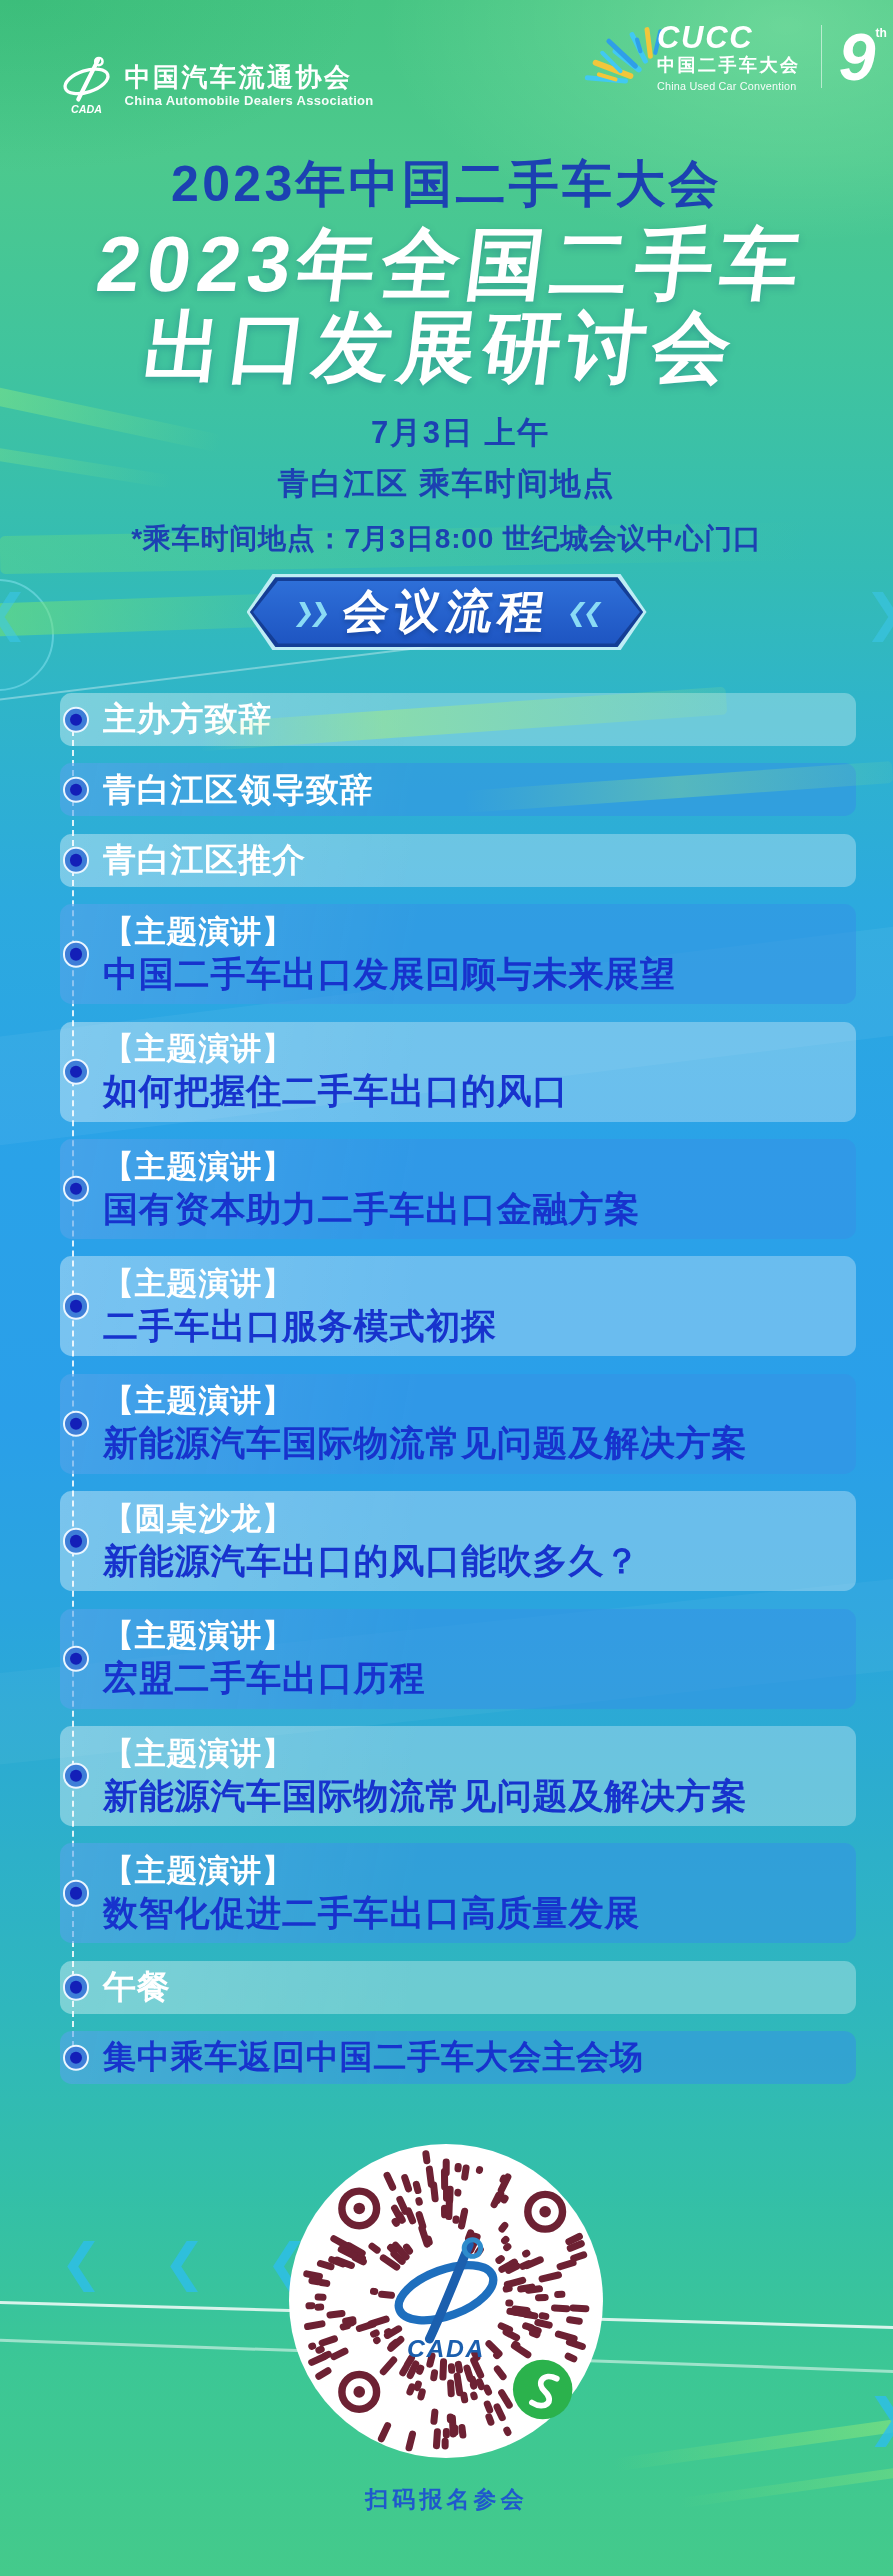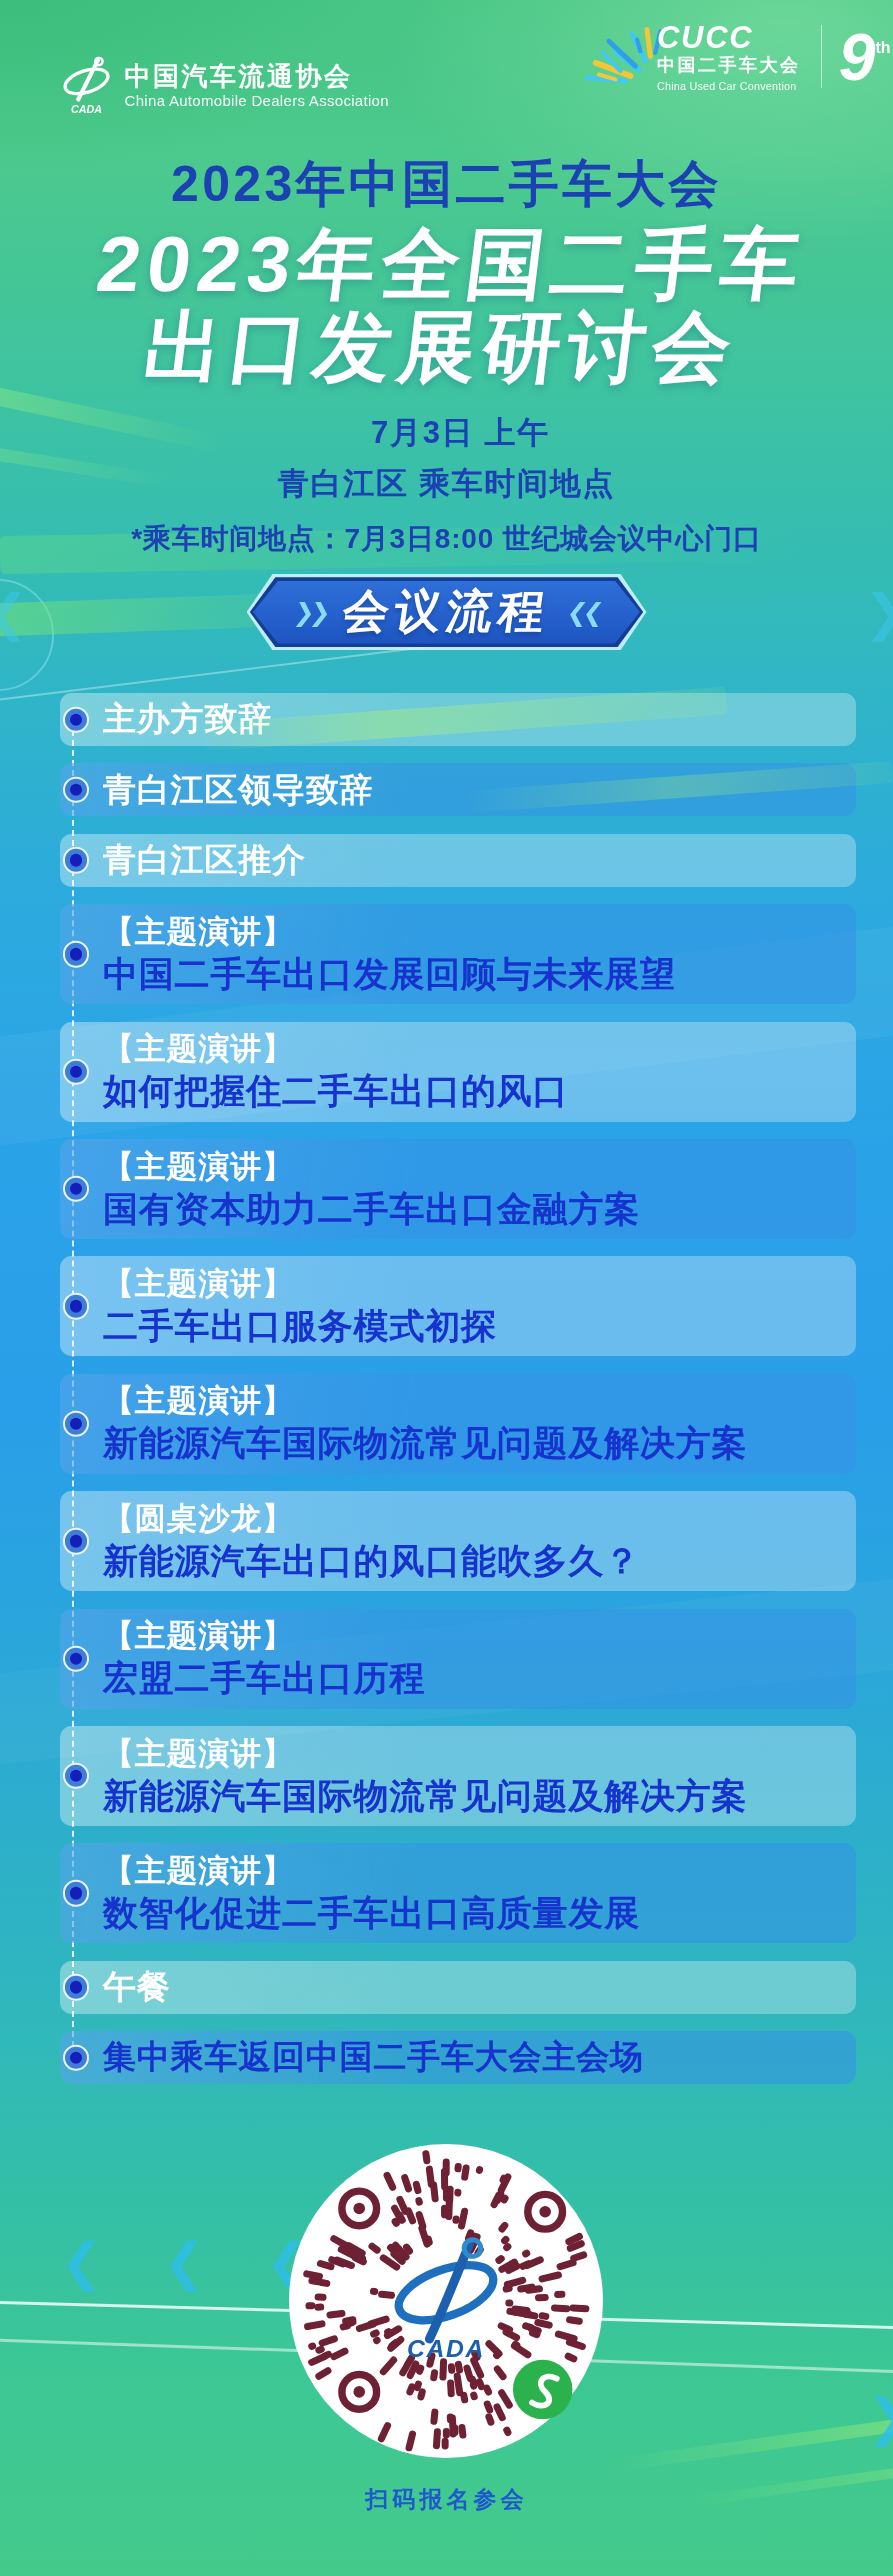--- a/index.html
+++ b/index.html
@@ -12,31 +12,31 @@
         #46c583 0%, #4cc98d 6%, #40c49e 14%, #34bcb4 22%, #2fb5c8 27%,
         #2caade 35%, #2aa2e8 45%, #2a9fe9 55%, #2aa5dd 63%, #2db0c9 72%,
         #2fb7bd 78%, #33bfa8 85%, #3cc795 92%, #44ca8b 100%);}
   .dec{position:absolute;pointer-events:none;}
   
   .st{border-radius:5px;}
   
   .logos-left{position:absolute;left:60px;top:55px;display:flex;align-items:center;z-index:6;}
   .logo-cada-texts{margin-left:11.6px;color:#fff;}
   .logo-cada-cn{font-size:26px;font-weight:700;letter-spacing:2.5px;line-height:1.1;}
-  .logo-cada-en{font-size:15px;font-weight:400;letter-spacing:0.3px;margin-top:1px;opacity:0.95;}
+  .logo-cada-en{font-size:13px;font-weight:700;letter-spacing:0.3px;margin-top:1px;opacity:0.95;}
   .logos-right{position:absolute;left:579px;top:21.5px;display:flex;align-items:center;z-index:6;}
   .cucc-burst{margin-right:-5px;margin-top:-3.3px;}
   .cucc-texts{color:#fff;}
   .cucc-abbr{font-size:31px;font-weight:900;font-style:italic;letter-spacing:1.7px;line-height:1;}
   .cucc-cn{font-size:18px;font-weight:700;letter-spacing:2.5px;margin-top:3.3px;line-height:1.1;}
   .cucc-en{font-size:10.8px;font-weight:400;margin-top:4px;opacity:0.95;letter-spacing:0.2px;}
   .logo-divider{width:1.7px;height:63px;background:rgba(255,255,255,0.55);margin:0 16.5px 0 20px;}
   .nine-wrap{color:#fff;display:flex;align-items:flex-start;line-height:1;}
   .nine-digit{font-size:66px;font-weight:900;font-style:italic;}
-  .nine-th{font-size:16px;font-weight:700;margin-top:16px;}
+  .nine-th{font-size:12px;font-weight:700;margin-top:3px;}
   
   .title1{position:absolute;left:0;top:151px;width:100%;text-align:center;
     font-size:50px;font-weight:900;letter-spacing:3.3px;color:#1c41b2;z-index:5;}
   .title2{position:absolute;left:0;top:220px;width:100%;text-align:center;color:#fff;
     font-weight:900;z-index:5;transform:skewX(-7deg);
     text-shadow:0 3.3px 8.3px rgba(10,70,120,0.28);}
   .title2 .t2line{font-size:78px;line-height:1.0;letter-spacing:6.6px;margin-top:5px;display:block;}
   
   .info{position:absolute;left:0;top:412px;width:100%;text-align:center;color:#1c41b2;z-index:5;}
   .info-line1{font-size:31px;font-weight:800;letter-spacing:1.7px;padding-left:28px;}

